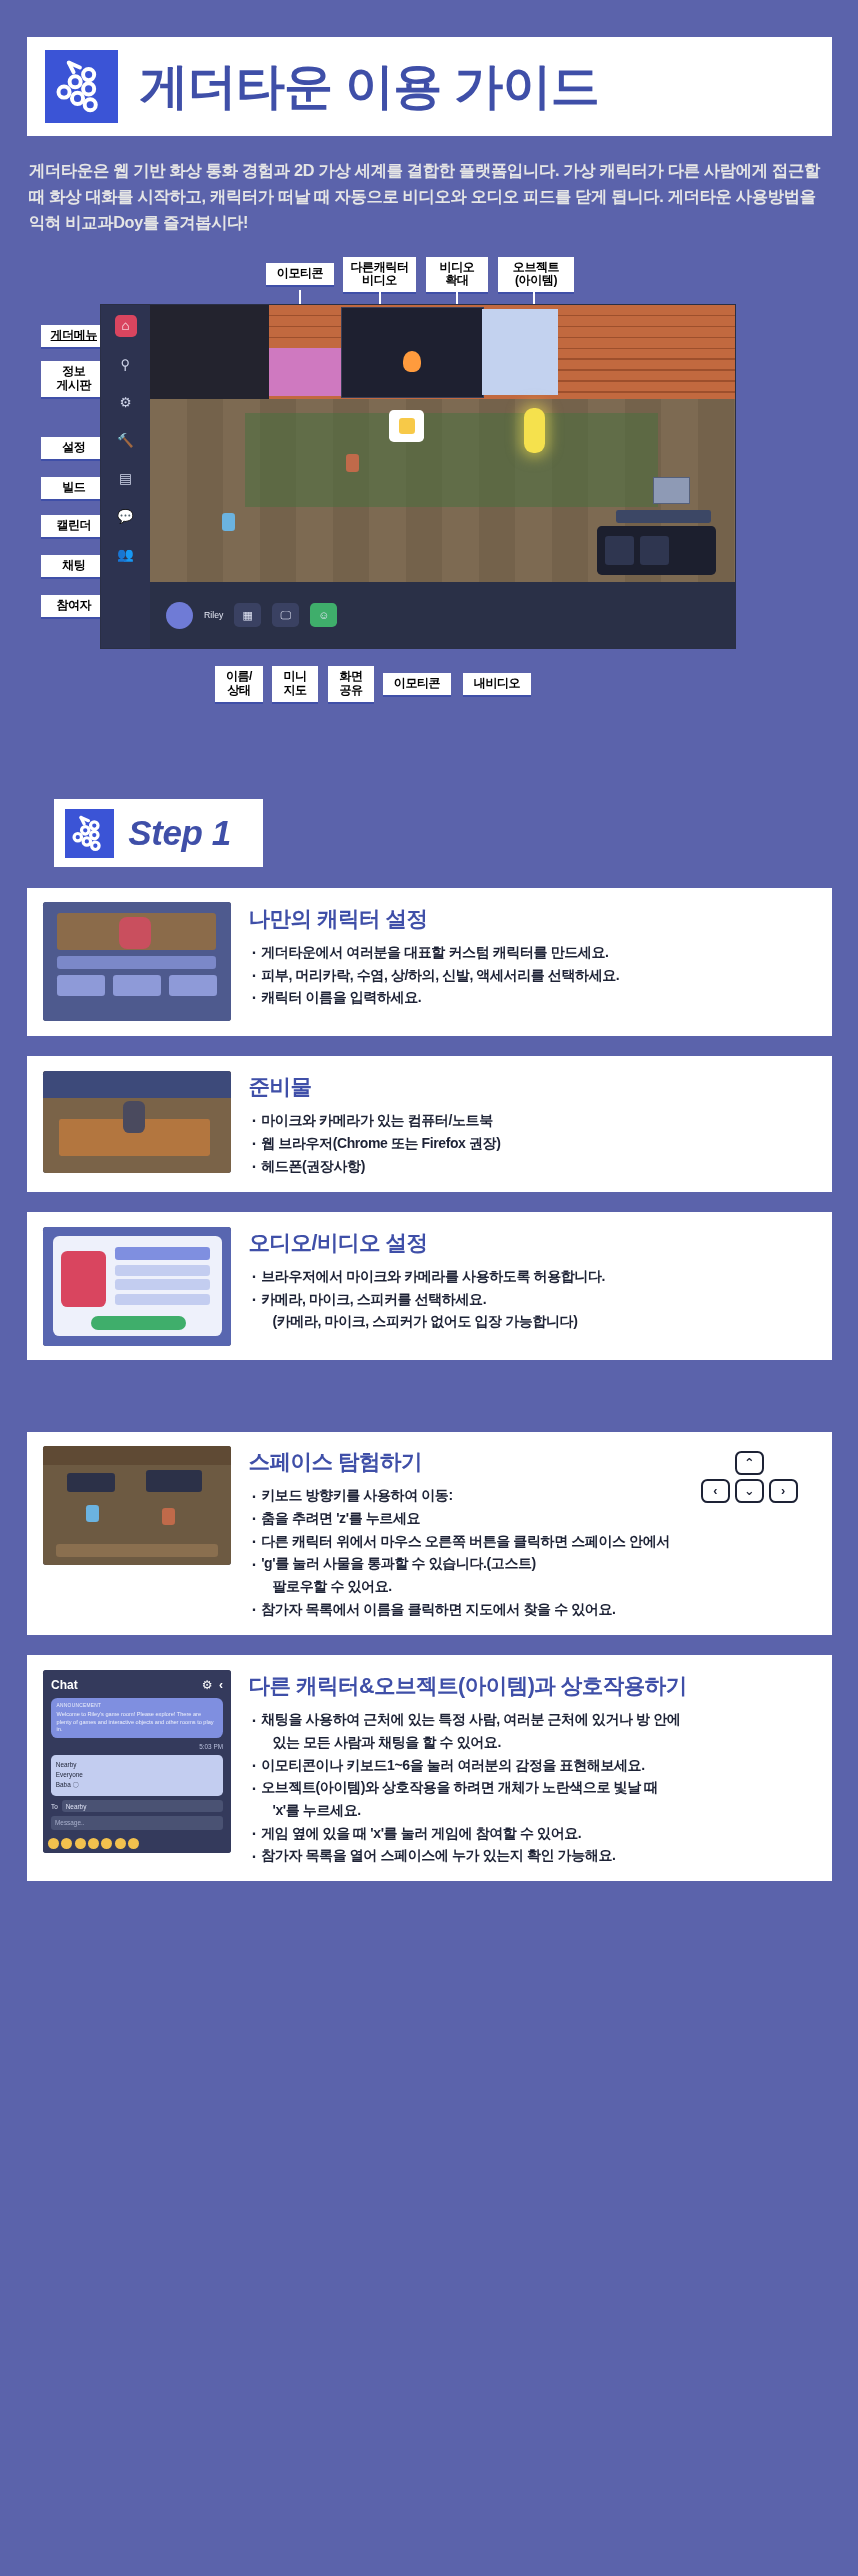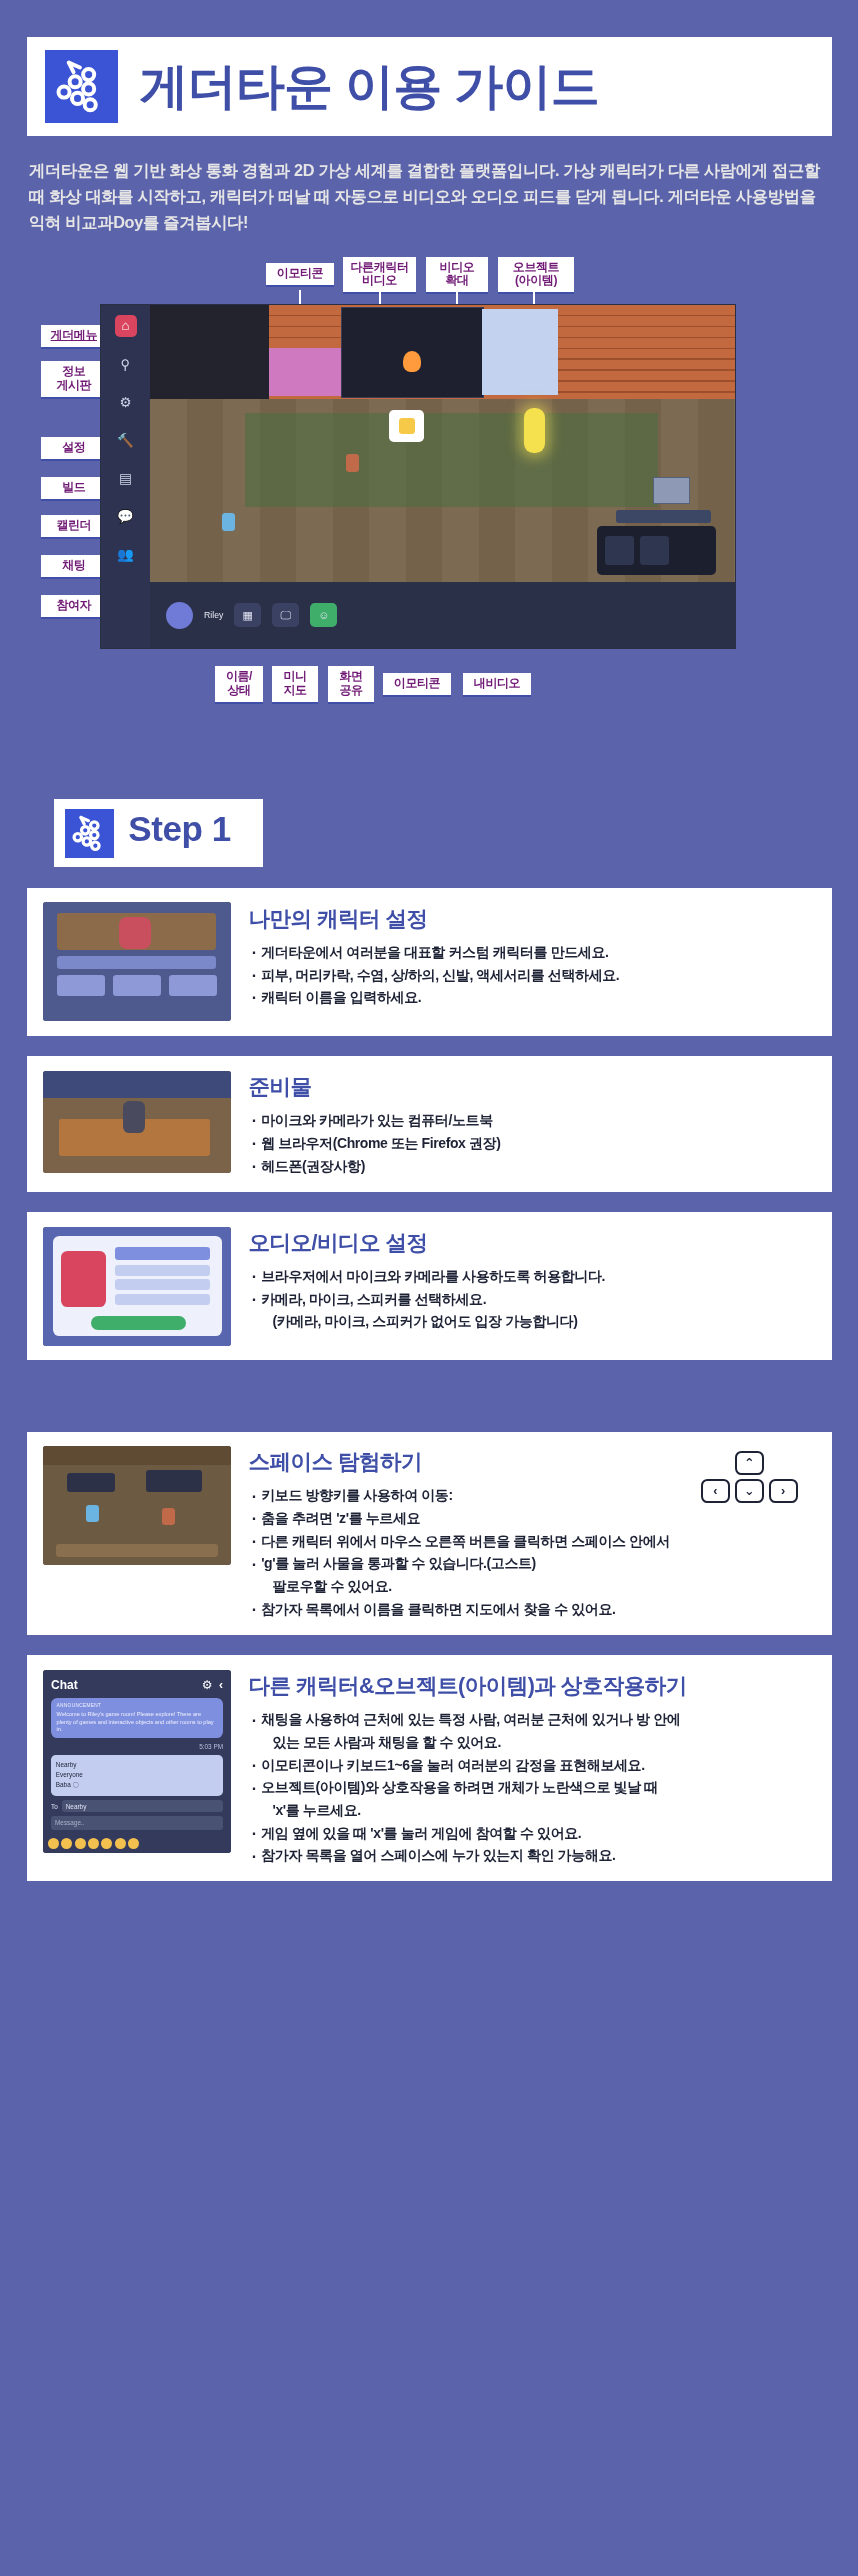--- a/index.html
+++ b/index.html
@@ -106,39 +106,41 @@
   }
   .bb-avatar { width:27px; height:27px; border-radius:50%; background:#6f7bd6; }
   .bb-name { color:#e6e9f5; font-size:8.7px; }
   .bb-btn { width:27px; height:24px; background:#3a4162; border-radius:4.8px; display:flex; align-items:center; justify-content:center; color:#dfe3f2; font-size:11px;}
   .bb-btn.green { background:#3fae6b; }
 
   
   .lbl {
     position: absolute;
     background: #ffffff;
-    color: #701a75;
+    color: #000000;
     font-weight: bold;
     font-size: 12px;
     text-align: center;
     padding: 4px 4.8px;
     line-height: 1.15;
     border-bottom: 2.4px solid #3f4fa8;
     letter-spacing: -0.4px;
     white-space: pre-line;
   }
   .cline { position:absolute; background:#ffffff; }
 
   
   .step-banner {
     margin: 56px 27px 0 27px;
     background: #ffffff;
     display: inline-flex;
+    align-items: center;
     padding: 9.5px 32px 9.5px 11px;
     height: 68px;
+    font-style: italic;
   }
   .step-banner .logo-box { width: 49px; height: 49px; }
   .step-banner .step-text {
     margin-left: 14.3px; color:#3f4fa8; font-size: 35px; font-weight: bold; letter-spacing:-0.4px;
   }
   .step-banner-row { margin-left: 27px; }
 
   
   .card {
     margin: 20.7px 27px 0 27px;

